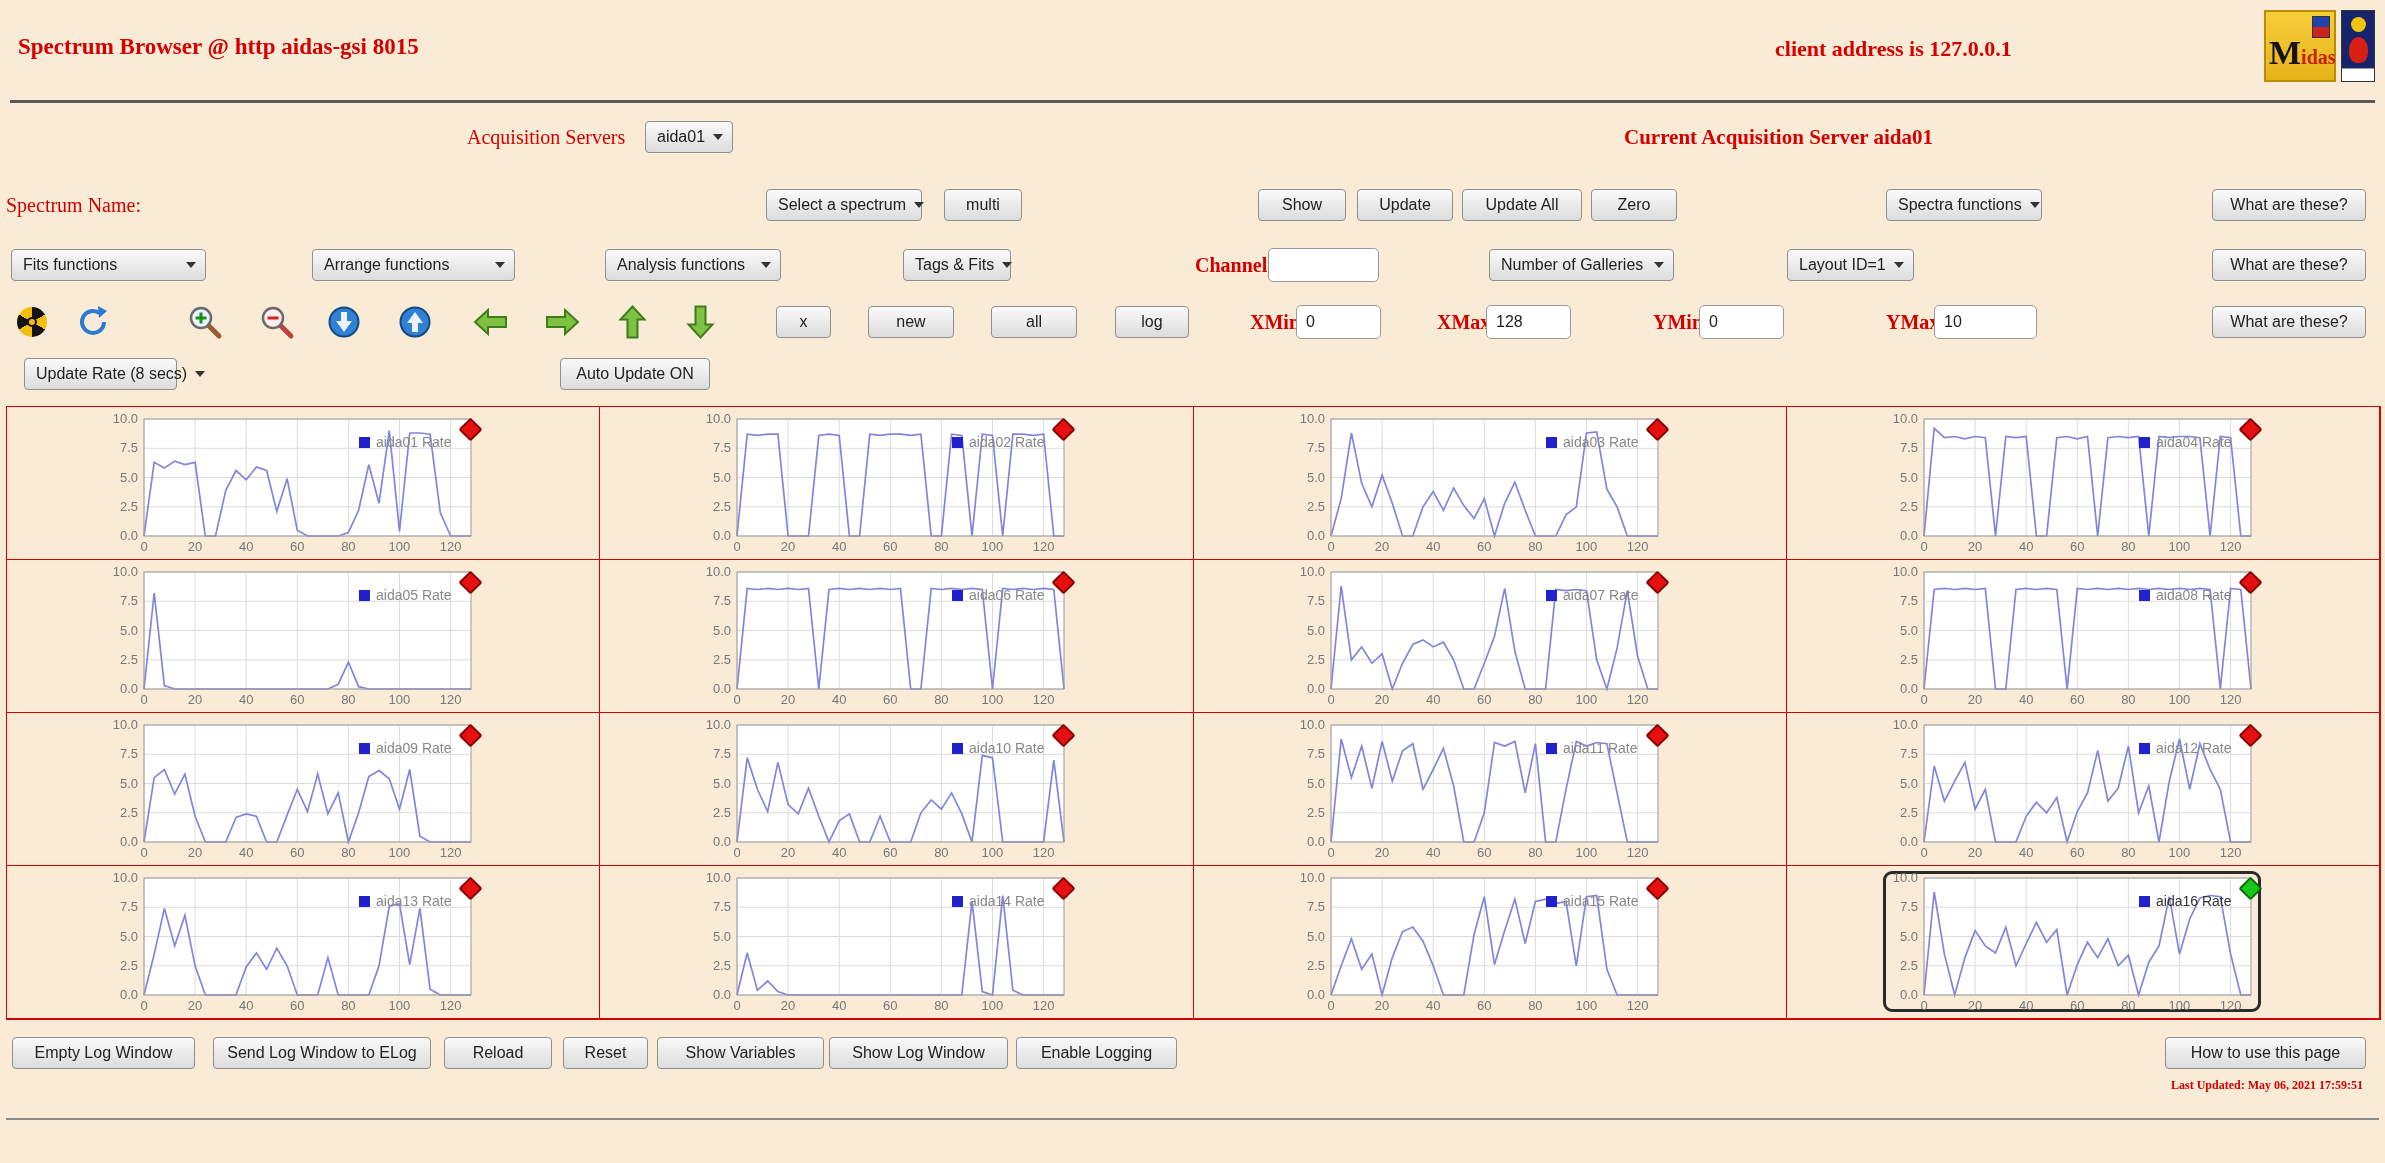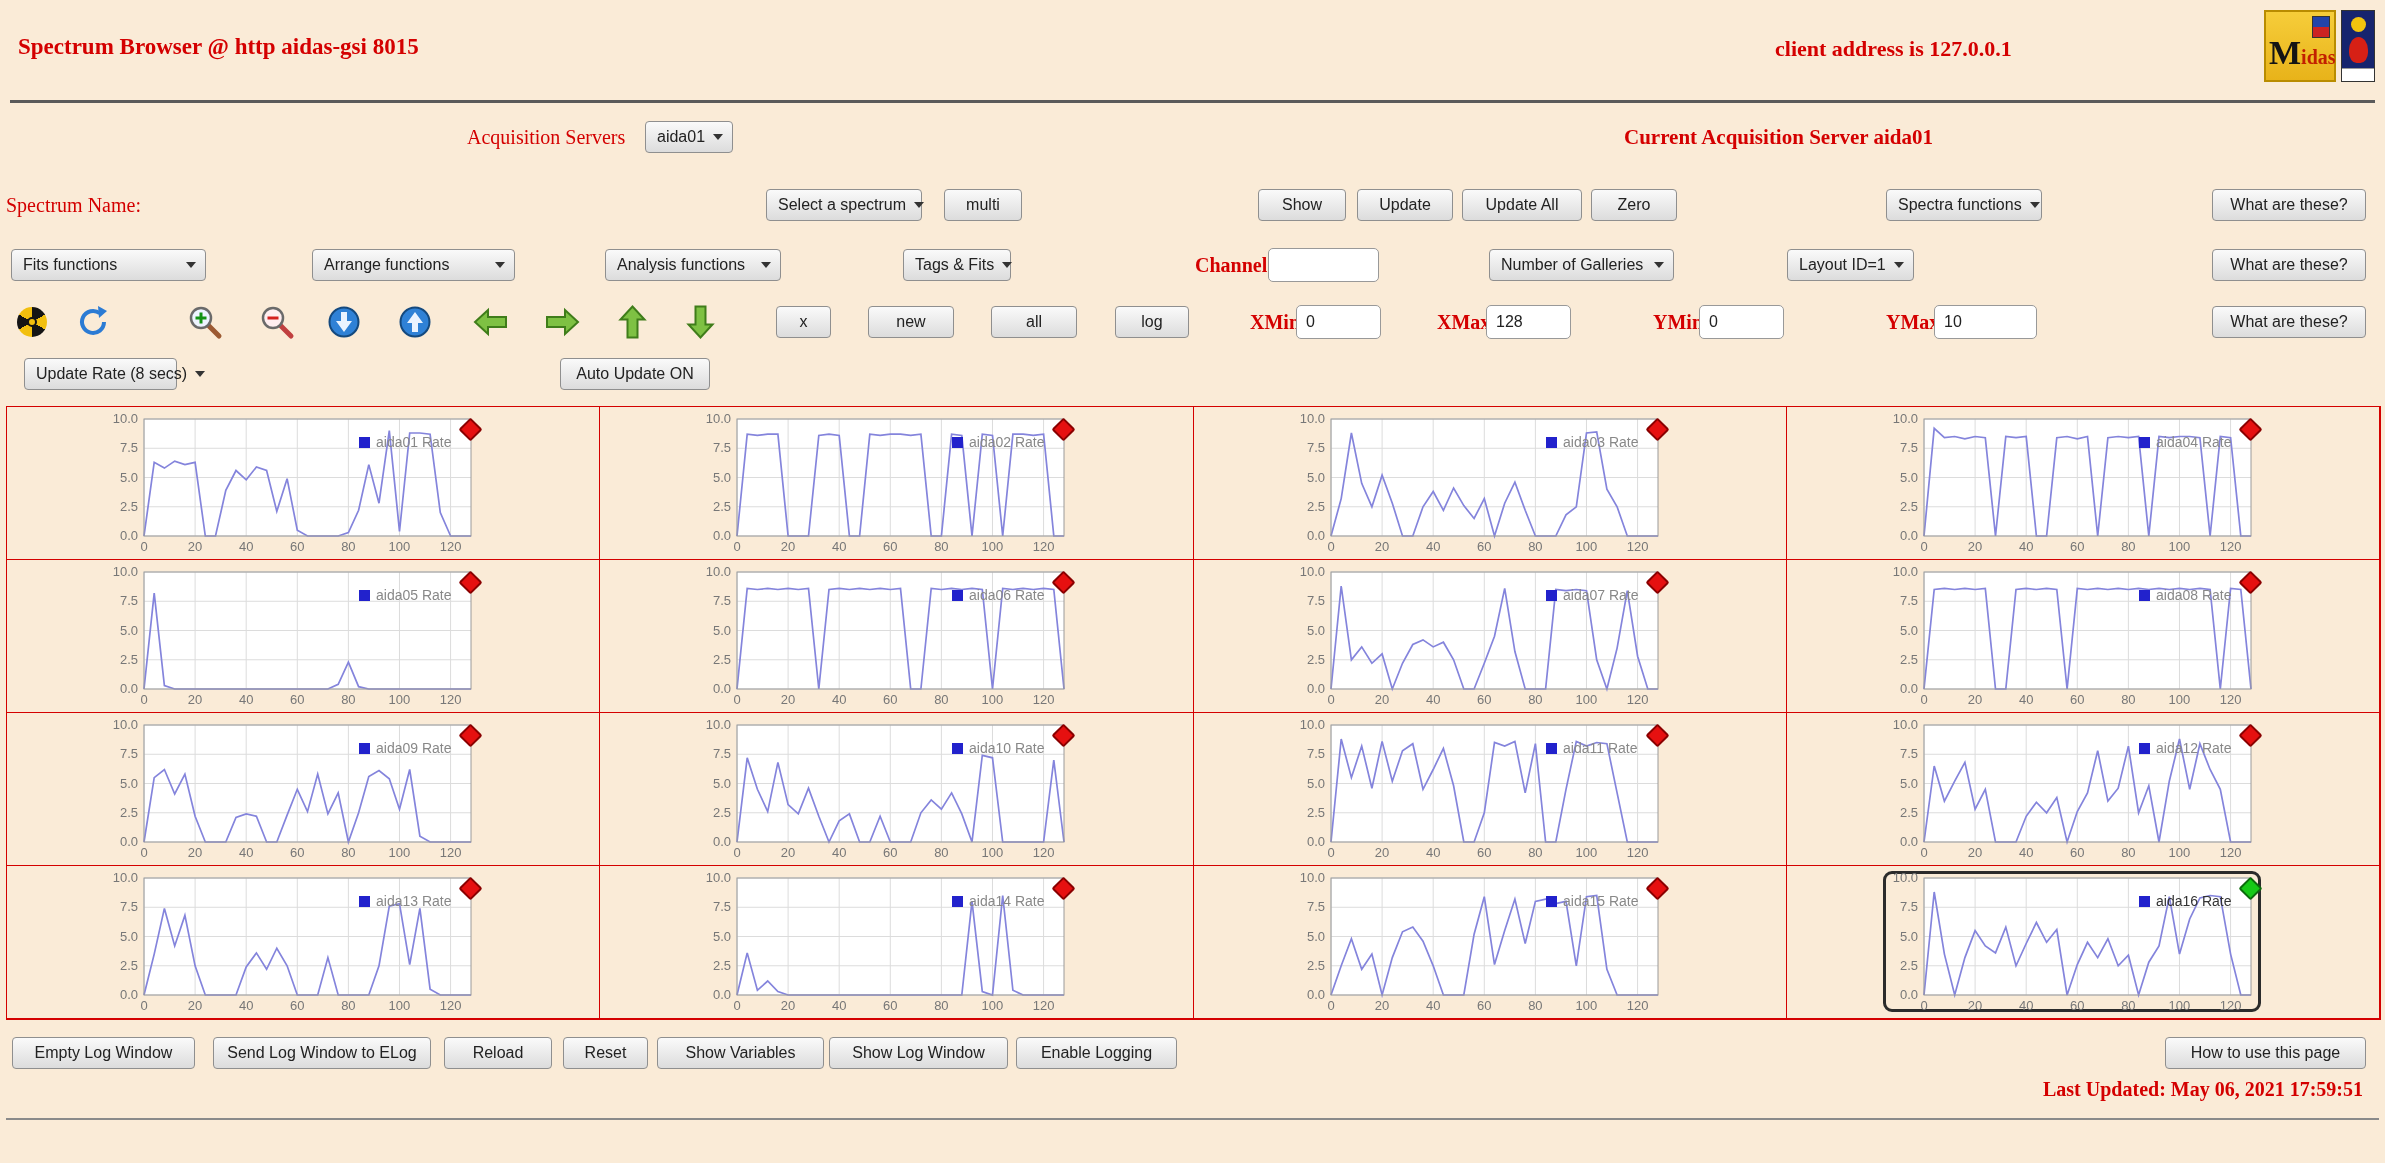--- a/index.html
+++ b/index.html
@@ -52,21 +52,21 @@
   .logo-text::first-letter{font-size:34px;color:#141414;}
   .crest{position:absolute;right:4px;top:4px;width:16px;height:20px;
        background:linear-gradient(180deg,#2244aa 0 50%,#cc2222 50% 100%);border:1px solid #333;}
   .logo-side{position:relative;width:34px;height:72px;background:#16246e;border:1px solid #333;
        box-sizing:border-box;overflow:hidden;}
   .logo-side .dot{position:absolute;left:9px;top:6px;width:15px;height:15px;border-radius:50%;background:#f2c40e;}
   .logo-side .flame{position:absolute;left:7px;top:26px;width:19px;height:26px;border-radius:50% 50% 40% 40%;background:#d62015;}
   .logo-side .strip{position:absolute;left:0;bottom:0;width:100%;height:12px;background:#fff;
        border-top:1px solid #999;}
   .homelink{position:absolute;left:14px;top:1130px;font-size:20px;color:#0000cc;text-decoration:underline;cursor:pointer;margin-top:39px;}
-  .lastupd{position:absolute;right:22px;top:1078px;font-size:20px;}
+  .lastupd{position:absolute;right:22px;top:1078px;font-size:12px;}
 </style>
 </head>
 <body>
 
 <div id="page">
 
   <div class="title redbold">Spectrum Browser @ http aidas-gsi 8015</div>
   <div class="client redbold">client address is 127.0.0.1</div>
   <div class="logos">
     <div class="logo-midas">

